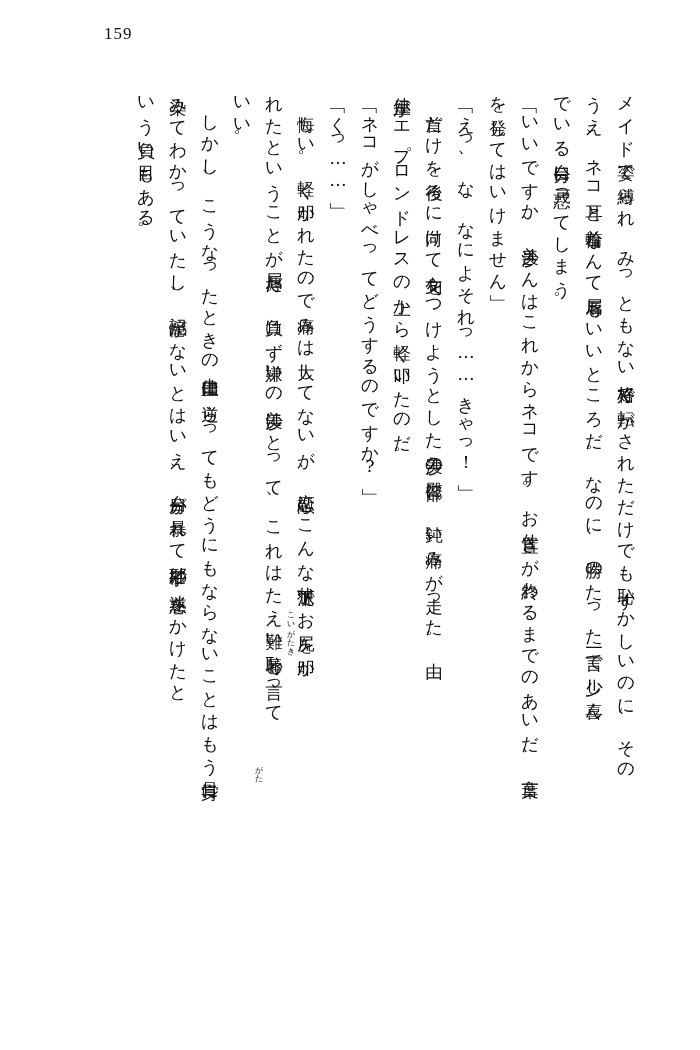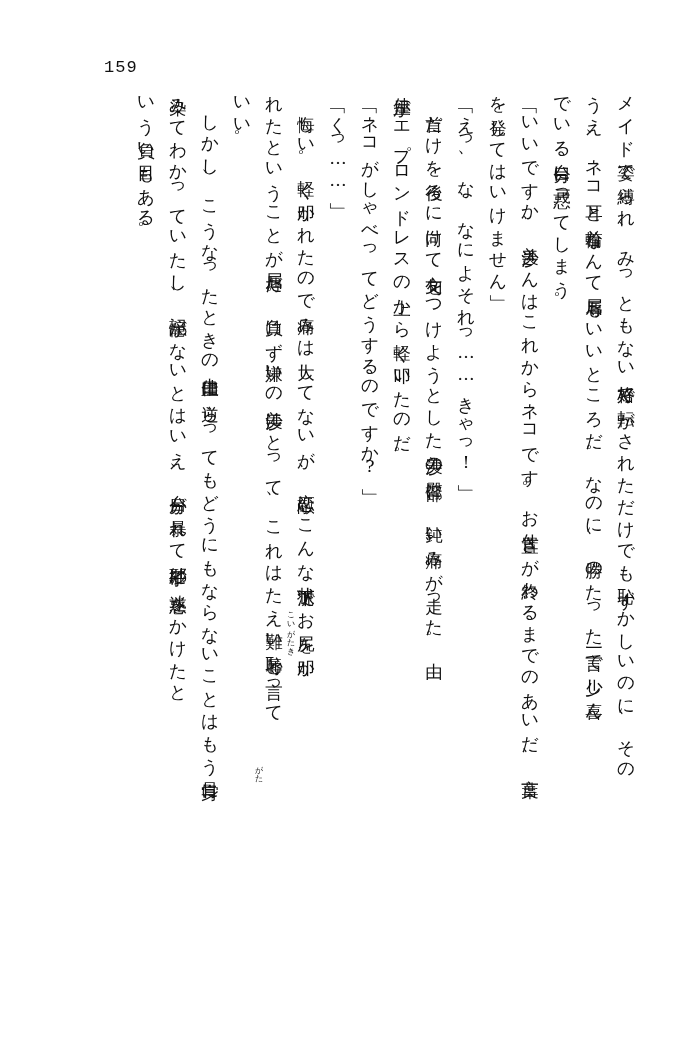--- a/index.html
+++ b/index.html
@@ -15,26 +15,26 @@
     color: #111111;
   }
   .page {
     position: relative;
     width: 700px;
     height: 1050px;
     box-sizing: border-box;
   }
   .page-number {
     position: absolute;
-    top: 58px;
+    top: 24px;
     left: 104px;
     font-size: 17px;
     letter-spacing: 1px;
     color: #111111;
-    font-family: Liberation Mono, monospace;
+    font-family: Liberation Serif, serif;
   }
   
   .text-body {
     position: absolute;
     top: 84px;
     right: 66px;
     left: 92px;
     bottom: 66px;
     display: flex;
     flex-direction: row-reverse;

